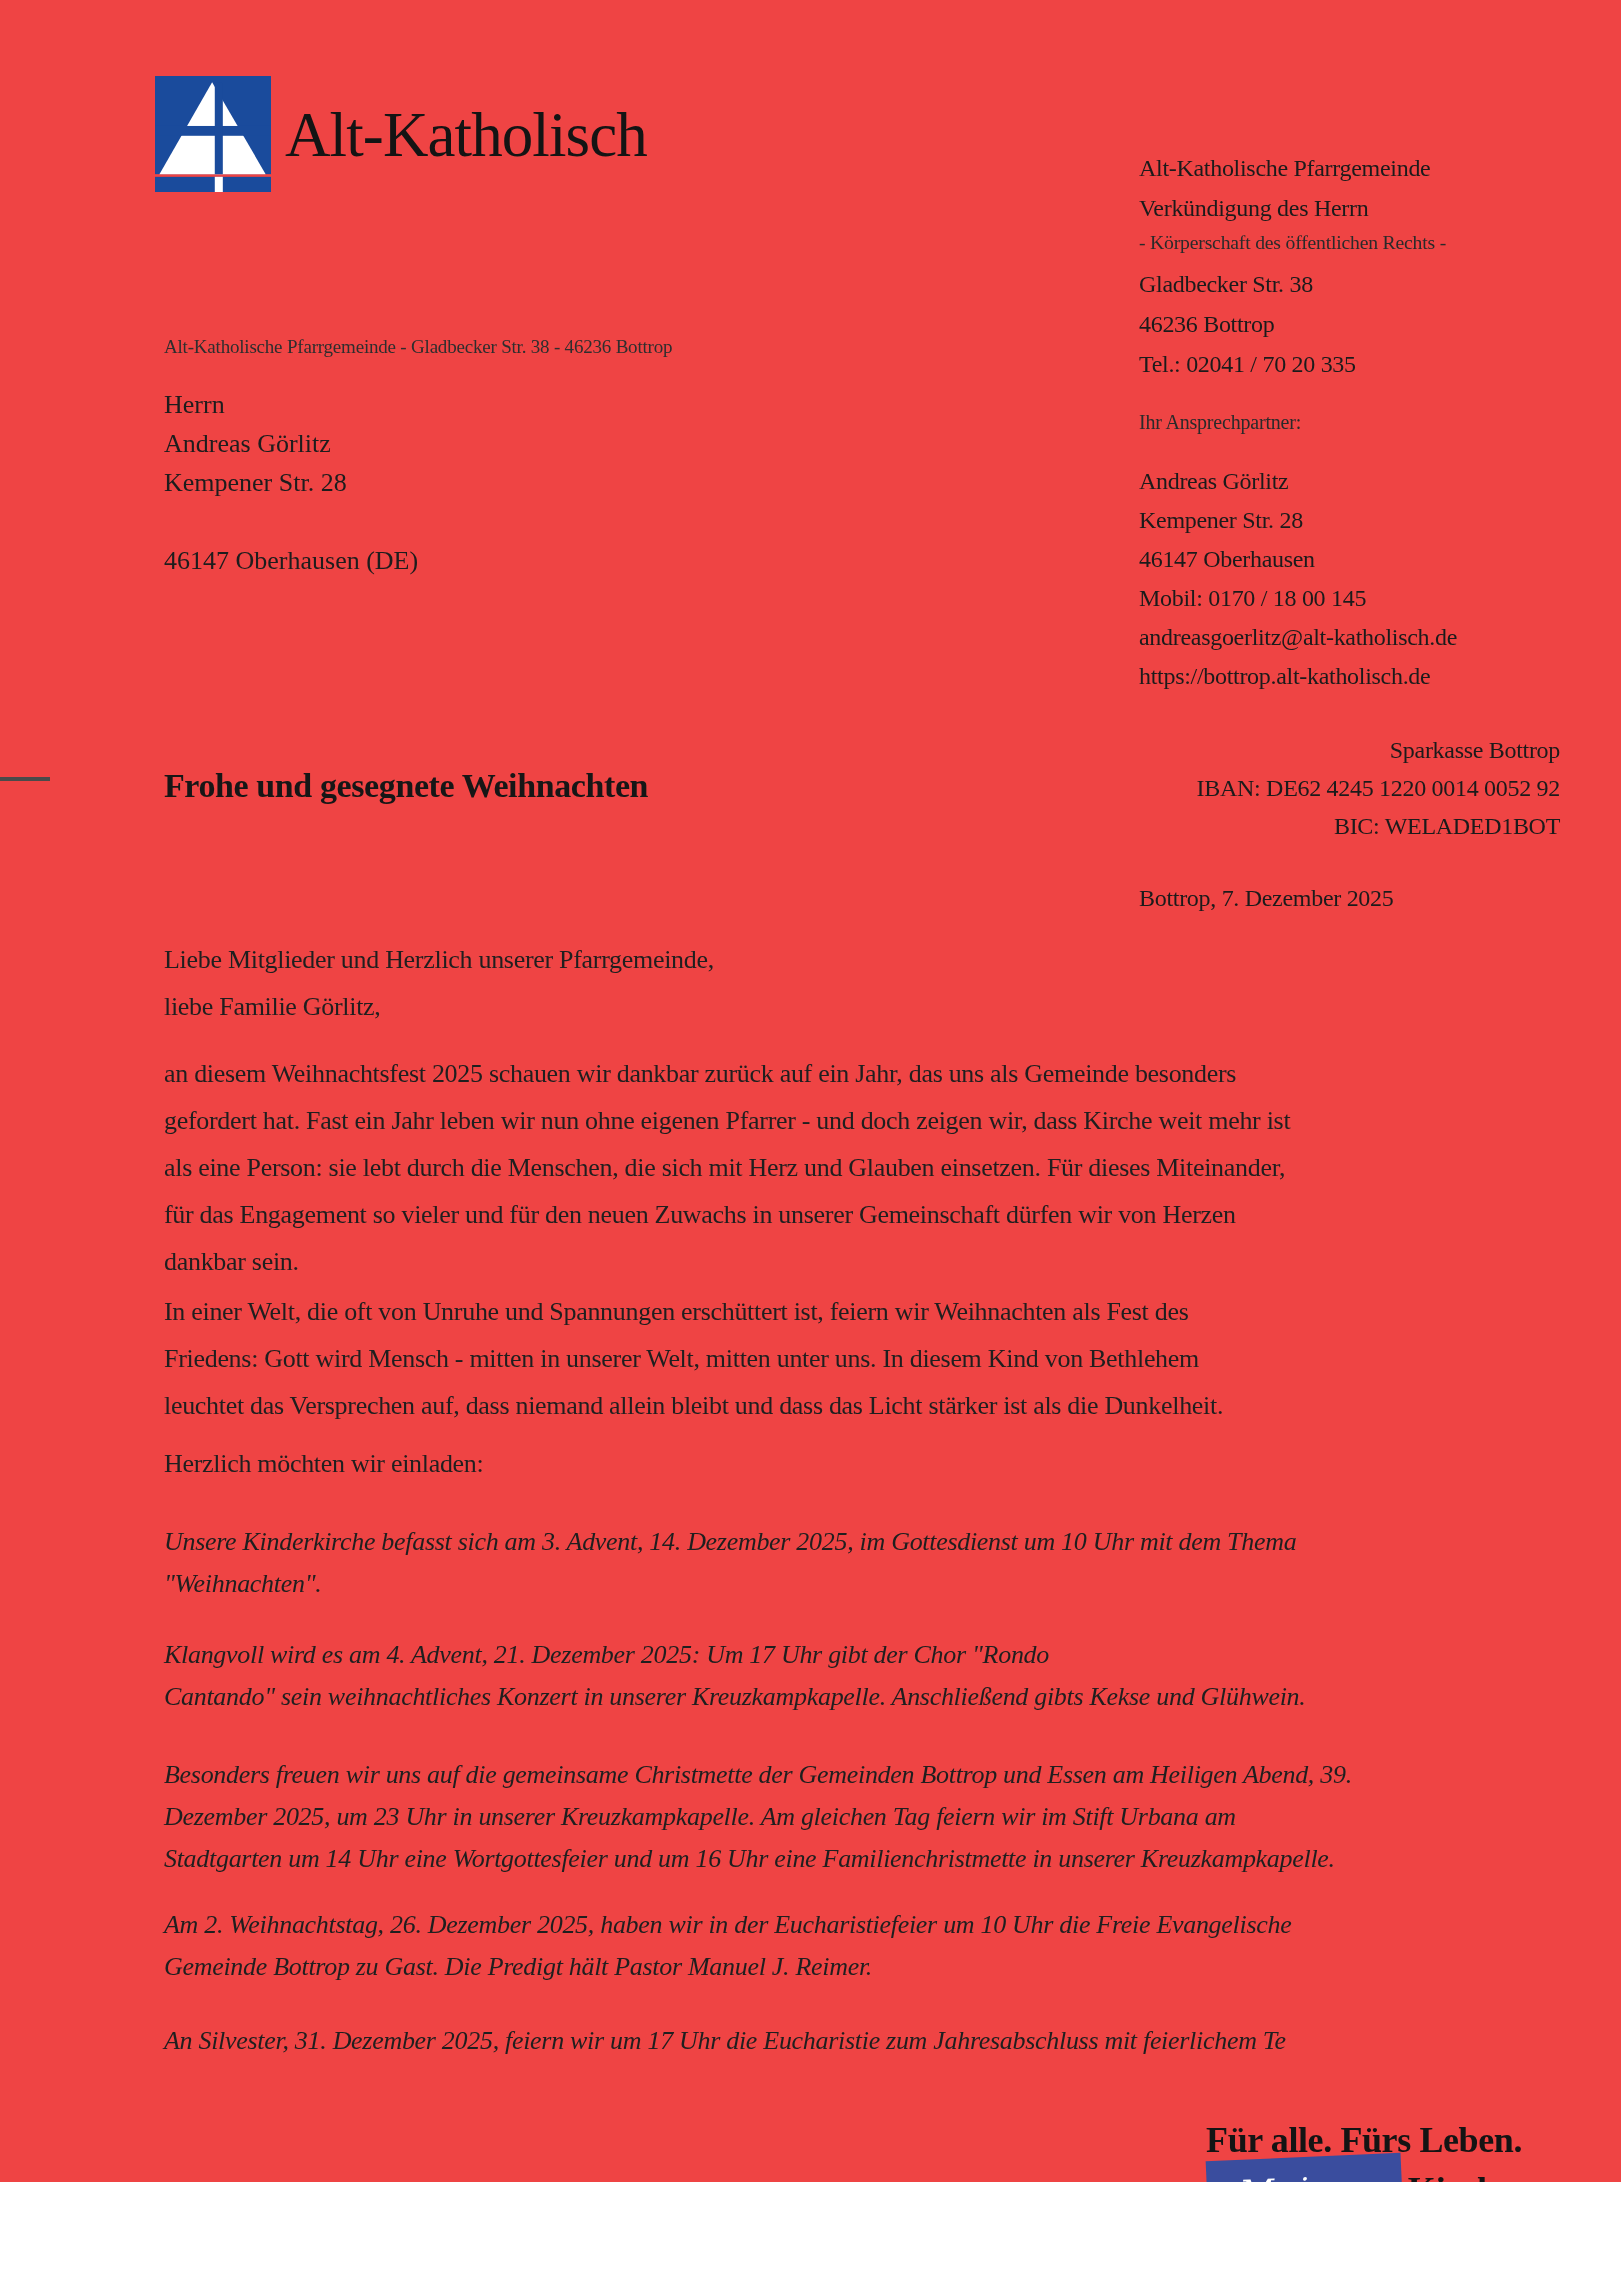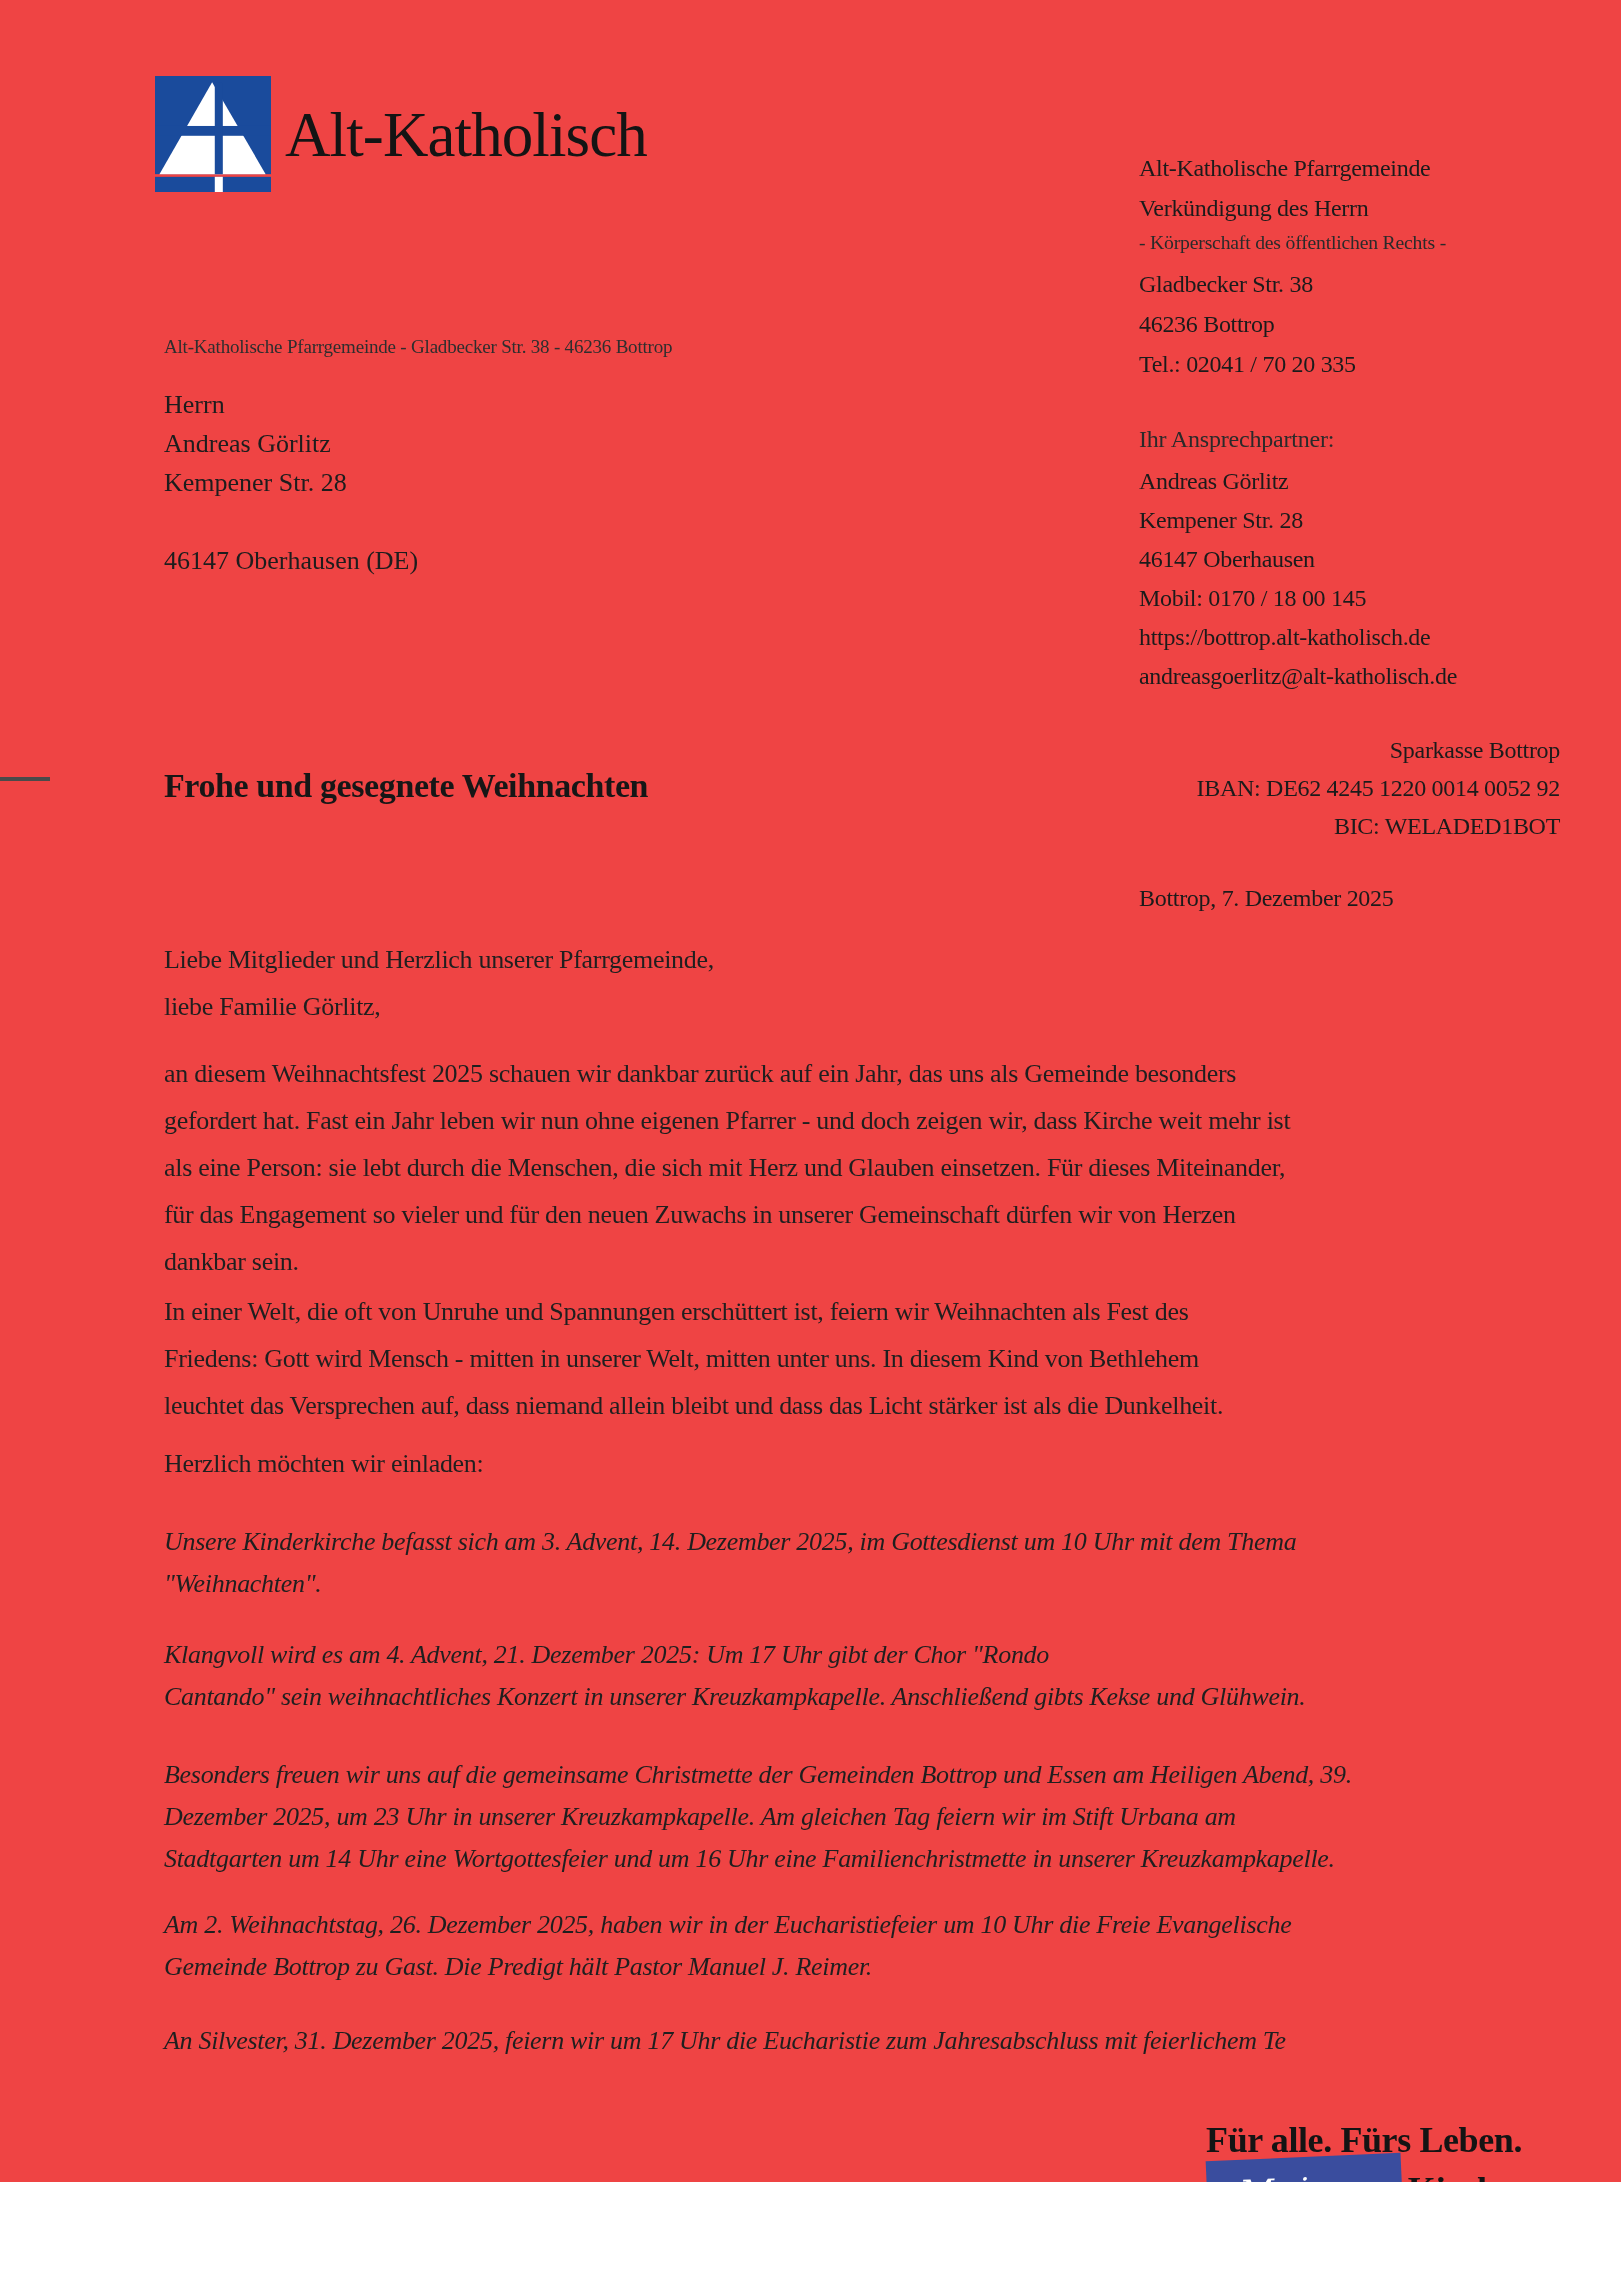--- a/index.html
+++ b/index.html
@@ -13,21 +13,21 @@
   
   .logo-box{left:155px;top:76px;width:116px;height:116px;}
   .brand{left:285px;top:99px;font-size:63px;letter-spacing:-0.9px;color:#141414;white-space:nowrap;}
 
   
   .info{left:1139px;width:421px;font-size:24px;letter-spacing:-0.3px;color:#1b1b1b;}
   .info div{line-height:40px;white-space:nowrap;}
   .info-org{top:148px;}
   .info-legal{top:231px;font-size:19.7px;color:#2a2a2a;letter-spacing:-0.2px;}
   .info-orgaddr{top:264px;}
-  .info-contact-label{top:426px;font-size:24px;color:#2a2a2a;letter-spacing:-0.2px;}
+  .info-contact-label{top:411px;font-size:20px;color:#2a2a2a;letter-spacing:-0.2px;}
   .info-contact{top:462px;}
   .info-contact div{line-height:39px;}
   .info-bank{top:731px;text-align:right;}
   .info-bank div{line-height:38px;}
   .info-date{top:885px;}
 
   
   .sender-line{left:164px;top:336px;font-size:19px;color:#2e2e2e;letter-spacing:-0.2px;white-space:nowrap;}
   .recipient{left:164px;top:385px;font-size:26px;}
   .recipient div{line-height:39px;white-space:nowrap;}
@@ -94,22 +94,22 @@
       <div>Gladbecker Str. 38</div>
       <div>46236 Bottrop</div>
       <div>Tel.: 02041 / 70 20 335</div>
     </div>
   <div class="abs info info-contact-label">Ihr Ansprechpartner:</div>
   <div class="abs info info-contact">
       <div>Andreas Görlitz</div>
       <div>Kempener Str. 28</div>
       <div>46147 Oberhausen</div>
       <div>Mobil: 0170 / 18 00 145</div>
+      <div>andreasgoerlitz@alt-katholisch.de</div>
       <div>https://bottrop.alt-katholisch.de</div>
-      <div>andreasgoerlitz@alt-katholisch.de</div>
     </div>
   <div class="abs info info-bank">
       <div>Sparkasse Bottrop</div>
       <div>IBAN: DE62 4245 1220 0014 0052 92</div>
       <div>BIC: WELADED1BOT</div>
     </div>
   <div class="abs info info-date">Bottrop, 7. Dezember 2025</div>
 
   <div class="abs sender-line">Alt-Katholische Pfarrgemeinde - Gladbecker Str. 38 - 46236 Bottrop</div>
   <div class="abs recipient">

